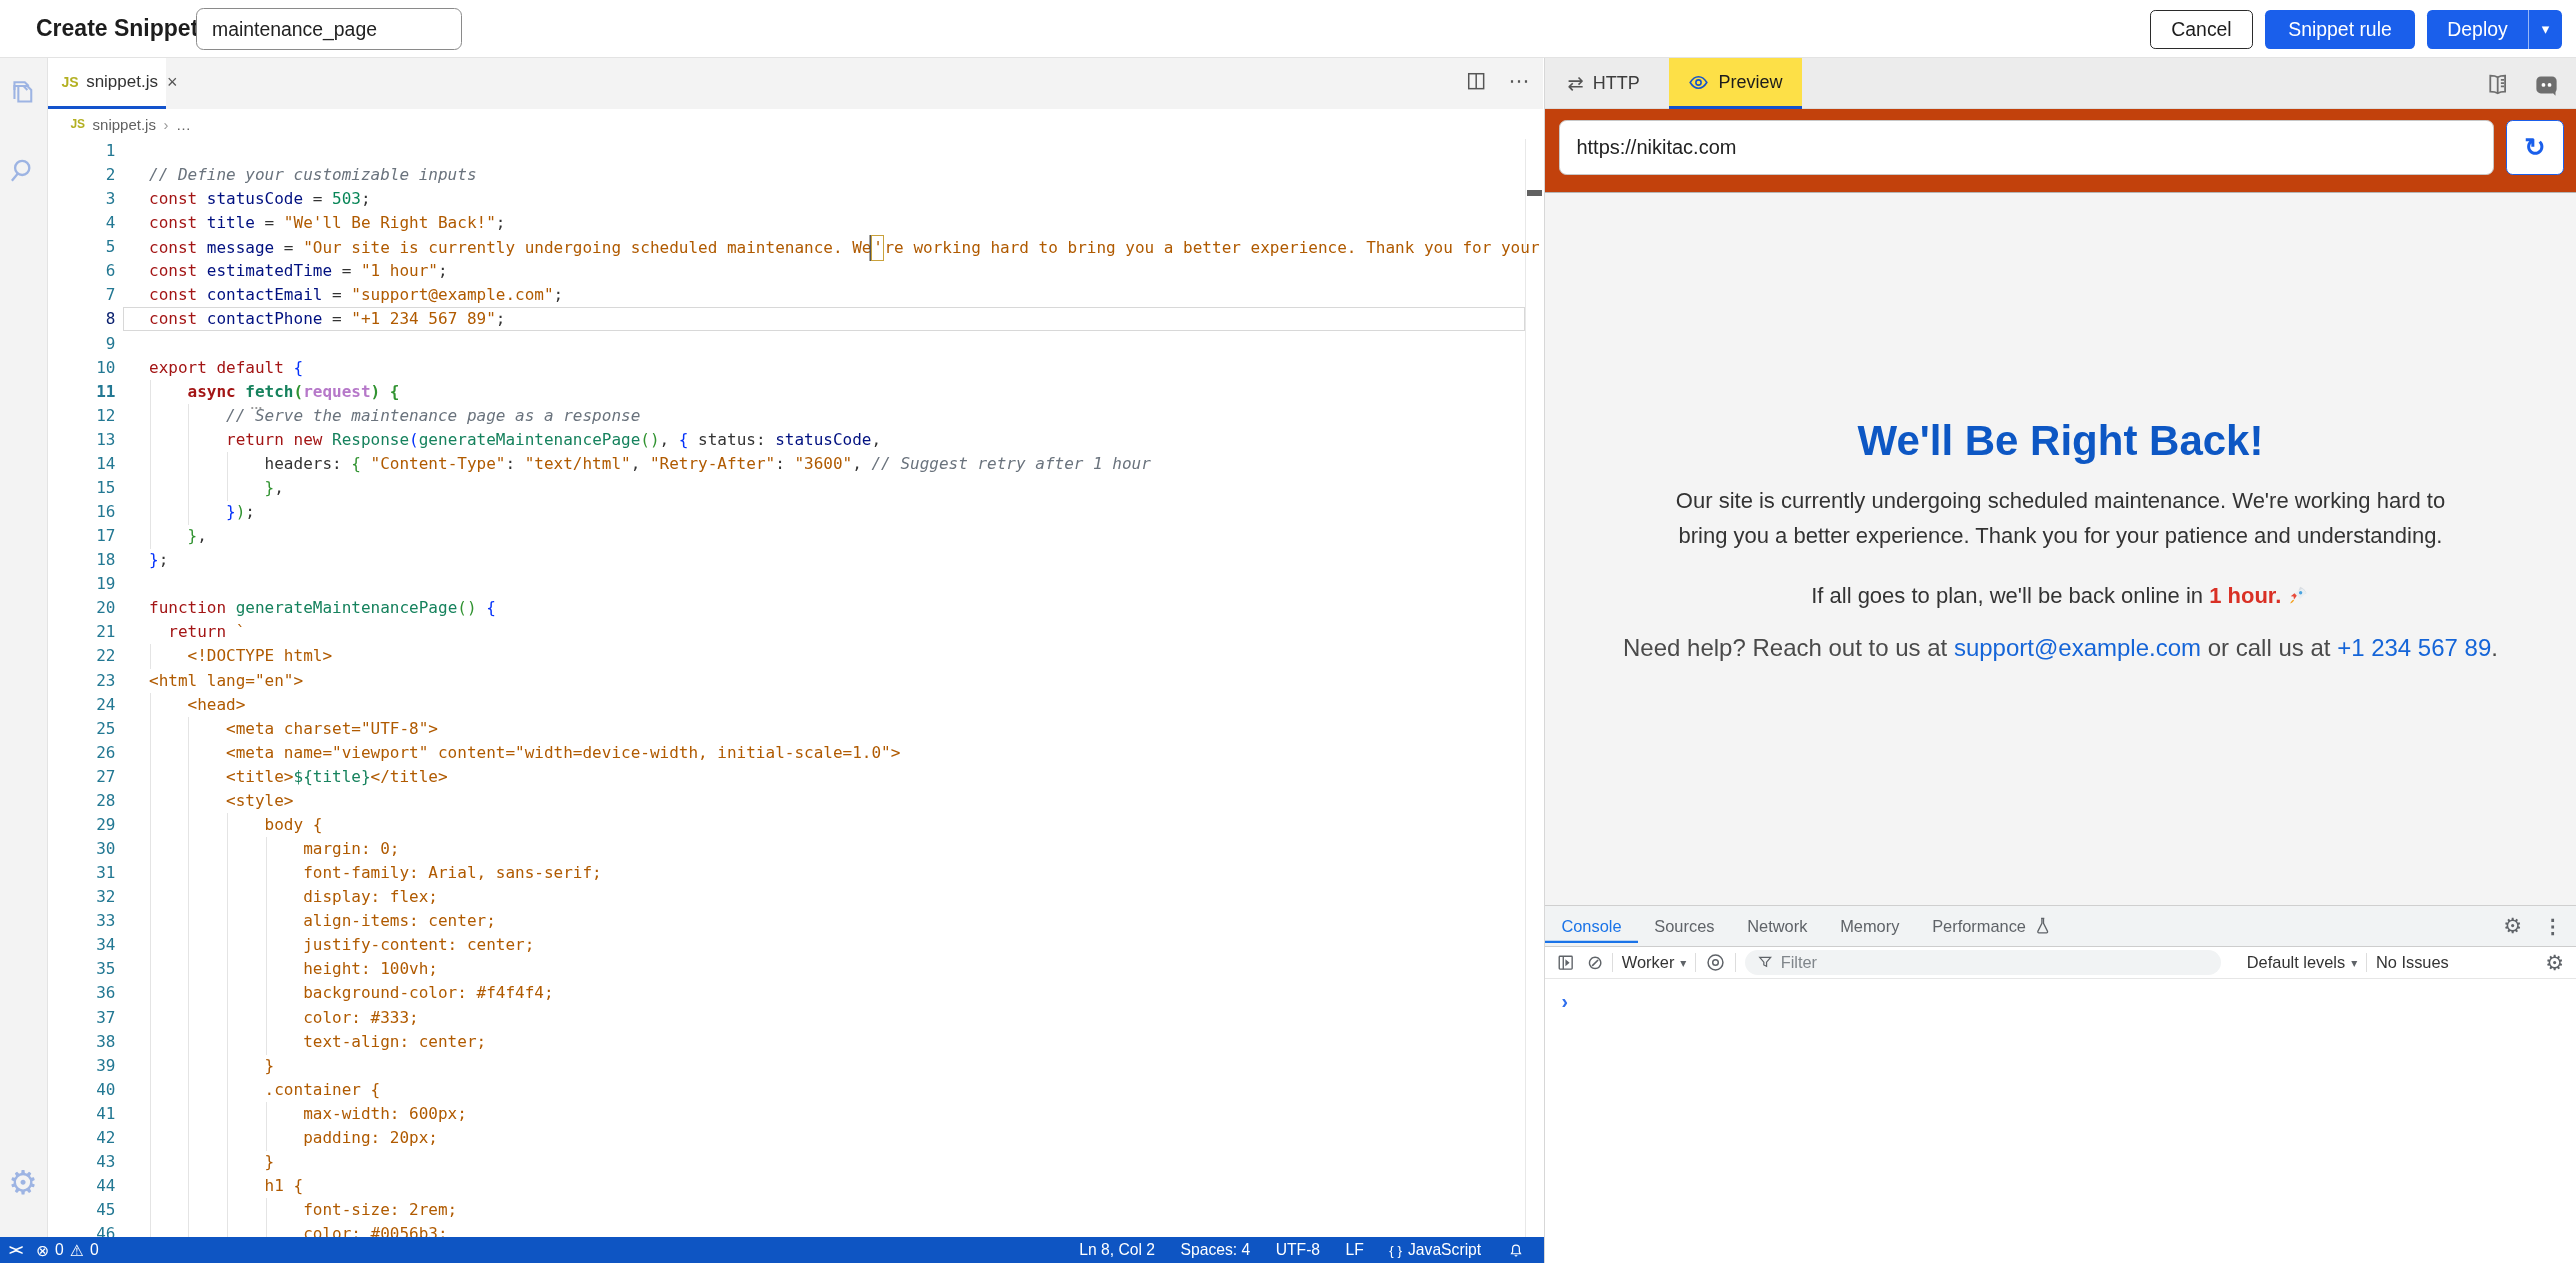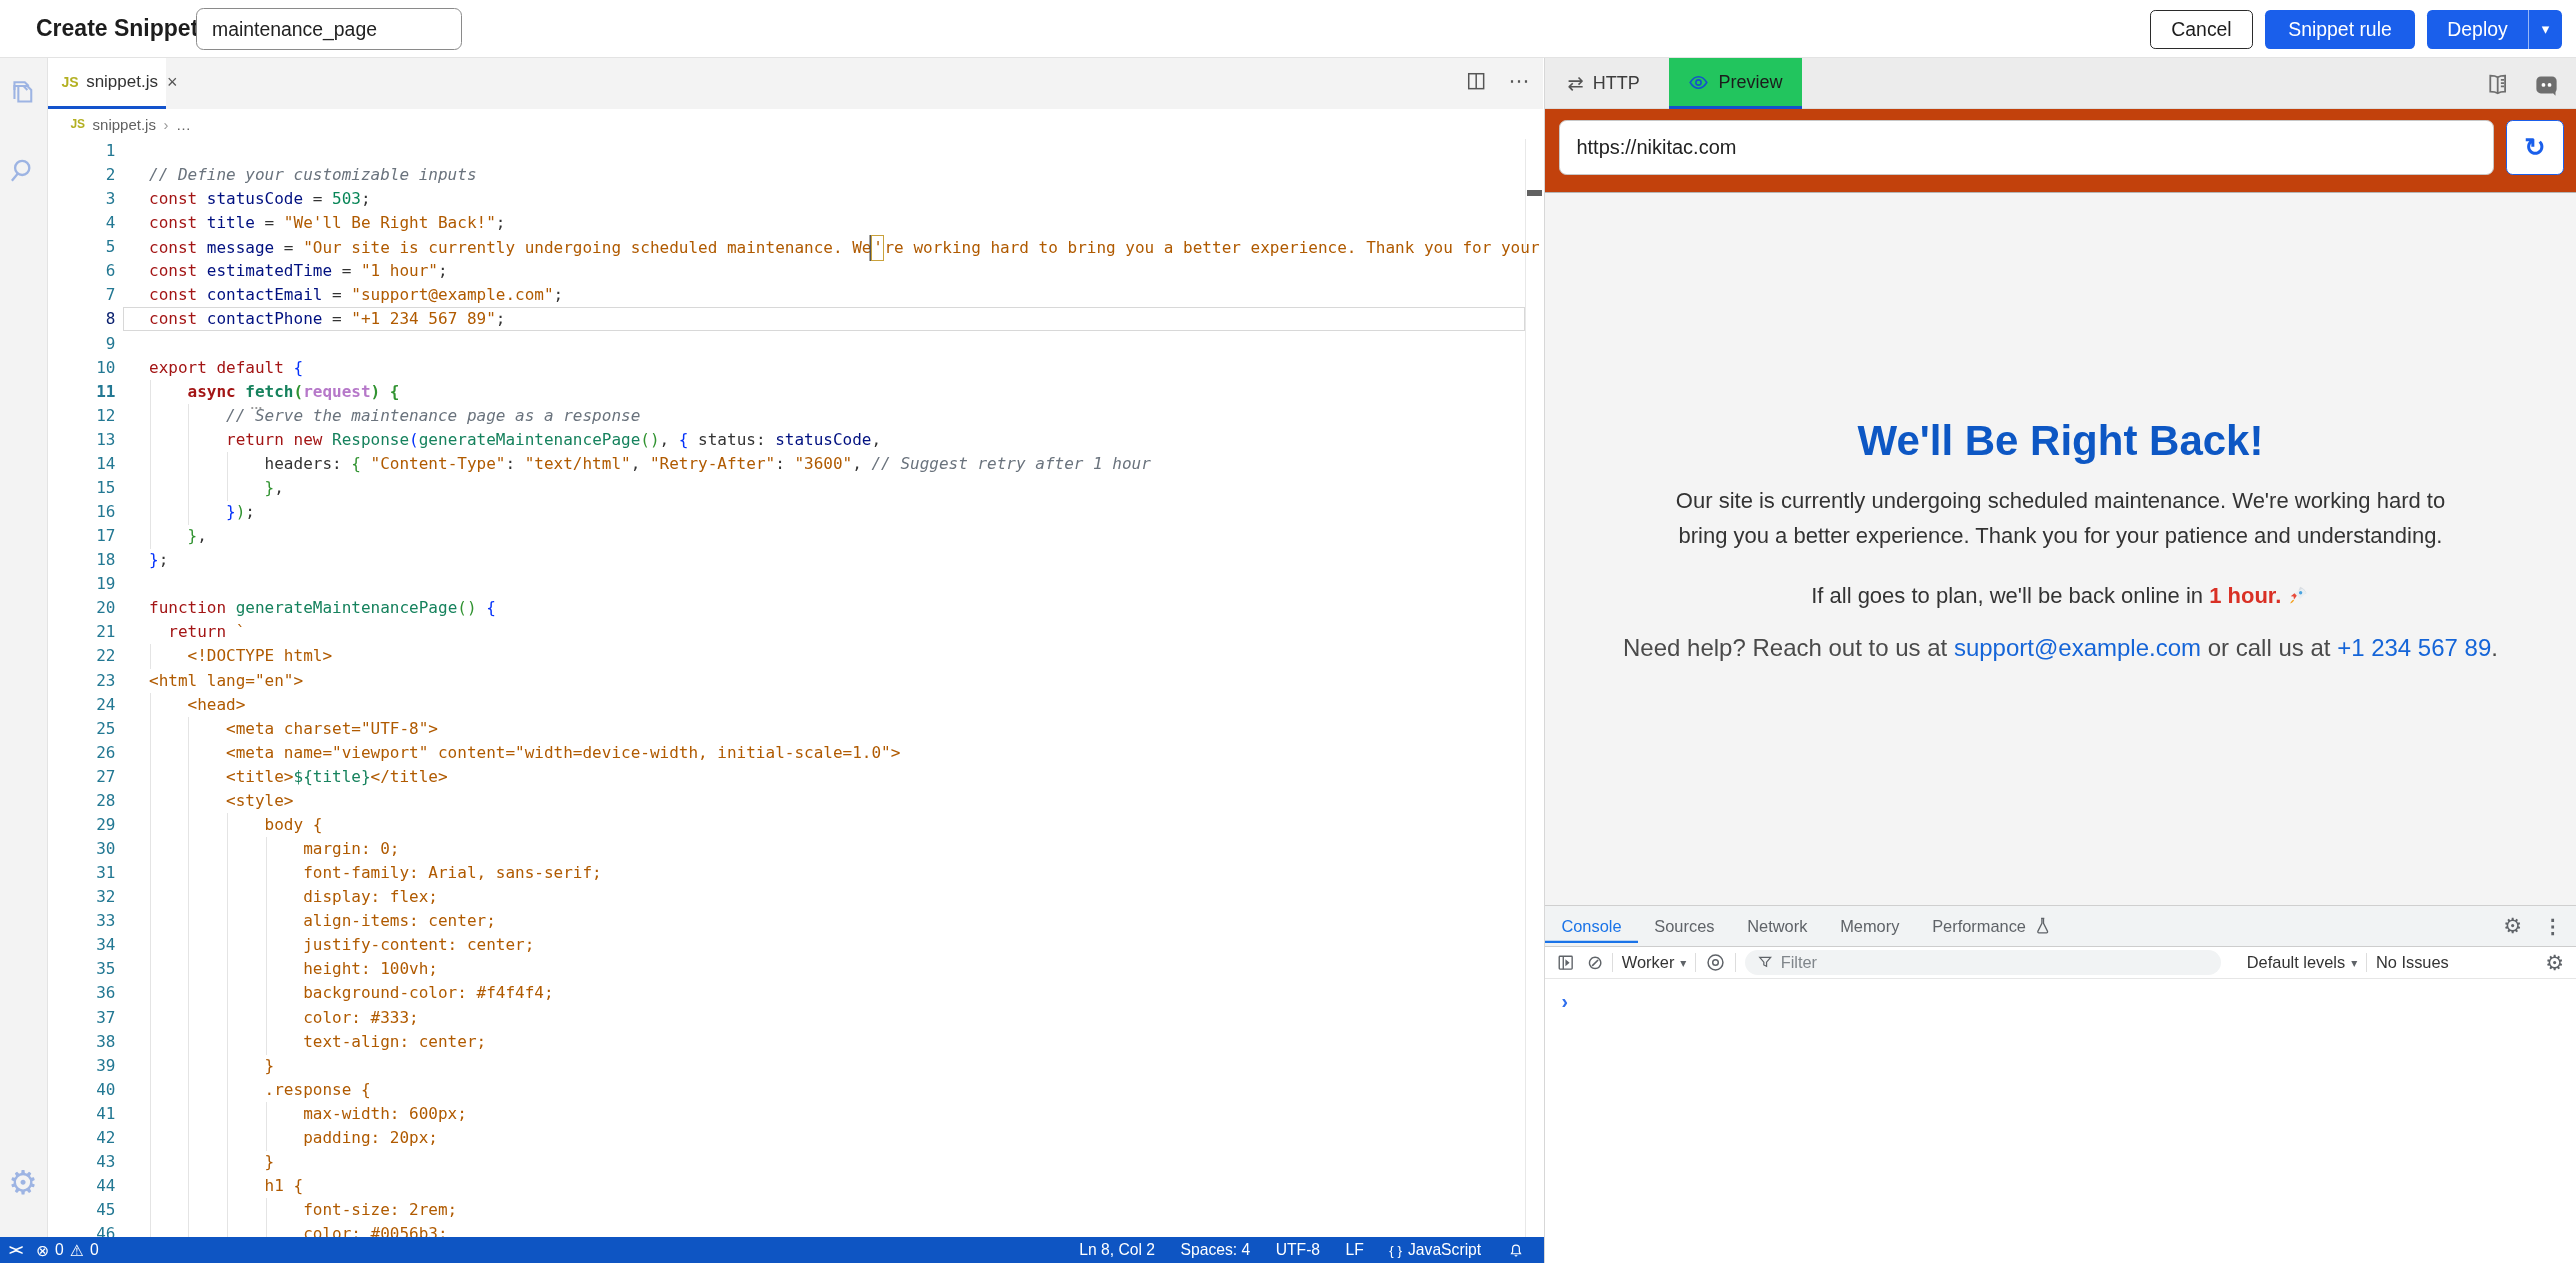--- a/index.html
+++ b/index.html
@@ -55,21 +55,21 @@
   .sb-left { display:flex; align-items:center; gap:15px; margin-left:9px; }
   .sb-right { margin-left:auto; display:flex; align-items:center; gap:25.4px; margin-right:19.4px; }
   .sb-item { display:flex; align-items:center; gap:6px; }
   .remote-glyph { font-size:14px; letter-spacing:-2.2px; font-weight:bold; }
 
   
   .right { position:absolute; left:1544px; top:58px; width:1032px; height:1205px; border-left:1.5px solid #d7d7d7; background:#fff; }
   .ptabs { position:relative; height:51px; background:#ececec; border-bottom:0.7px solid #dcdcdc; }
   .ptab { position:absolute; top:0; height:51px; display:flex; align-items:center; gap:9px; font-size:18px; color:#3c3c3c; padding:0 19.4px; }
   .ptab-http { left:3px; }
-  .ptab-preview { left:124px; background:#22c55e; border-bottom:3px solid #1353cc; color:#1c1c1c; }
+  .ptab-preview { left:124px; background:#fde047; border-bottom:3px solid #1353cc; color:#1c1c1c; }
   .ptab-icons { position:absolute; right:16.4px; top:13.5px; display:flex; gap:22.4px; color:#6e6e6e; }
   .urlrow { position:relative; height:84px; background:#c2410c; border-bottom:1.5px solid #b5b5b5; }
   .url-input { position:absolute; left:14px; top:10.5px; width:935px; height:55px; border:1.5px solid #c8c8c8; border-radius:7.5px; font-size:20px; color:#222; padding:0 16.4px; font-family:"Liberation Sans",sans-serif; }
   .refresh-btn { position:absolute; left:961px; top:10.5px; width:58px; height:55px; border:1.9px solid #1a5feb; border-radius:6.7px; background:#fff; color:#1a5feb; font-size:25.4px; display:flex; align-items:center; justify-content:center; font-weight:bold; }
   .viewport { position:relative; height:712px; background:#f4f4f4; text-align:center; overflow:hidden; }
   .vp-h1 { margin-top:224px; font-size:42px; font-weight:bold; color:#0d57c4; }
   .vp-p1 { margin:18px auto 0; width:777px; font-size:22px; line-height:35px; color:#333; }
   .vp-p2 { margin-top:30px; font-size:22px; color:#333; }
   .vp-red { color:#d93025; font-weight:bold; }
   .vp-p3 { margin-top:25.4px; font-size:24px; color:#4a4a4a; }
@@ -379,21 +379,21 @@
             <div class="guide" style="left: 102px;"></div>
             <div class="guide" style="left: 140px;"></div>
             <div class="guide" style="left: 179px;"></div>
             <div class="code-text">            <span class="tk-str">}</span></div>
           </div>
           <div class="code-line" style="top: 939px;">
             <div class="gutter-num">40</div>
             <div class="guide" style="left: 102px;"></div>
             <div class="guide" style="left: 140px;"></div>
             <div class="guide" style="left: 179px;"></div>
-            <div class="code-text">            <span class="tk-str">.response {</span></div>
+            <div class="code-text">            <span class="tk-str">.container {</span></div>
           </div>
           <div class="code-line" style="top: 963px;">
             <div class="gutter-num">41</div>
             <div class="guide" style="left: 102px;"></div>
             <div class="guide" style="left: 140px;"></div>
             <div class="guide" style="left: 179px;"></div>
             <div class="guide" style="left: 218px;"></div>
             <div class="code-text">                <span class="tk-str">max-width: 600px;</span></div>
           </div>
           <div class="code-line" style="top: 987px;">

